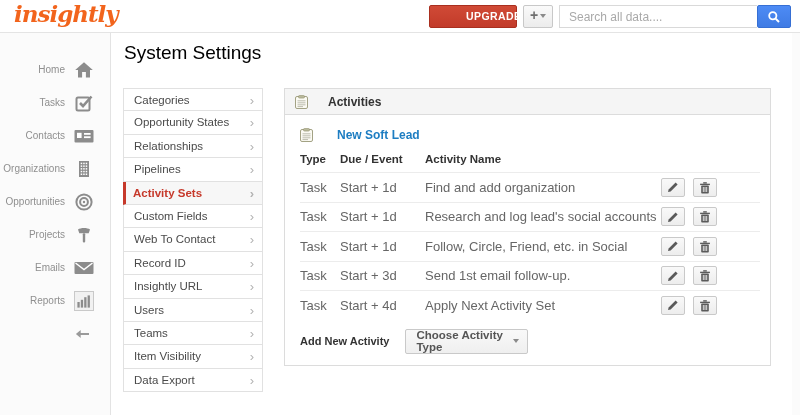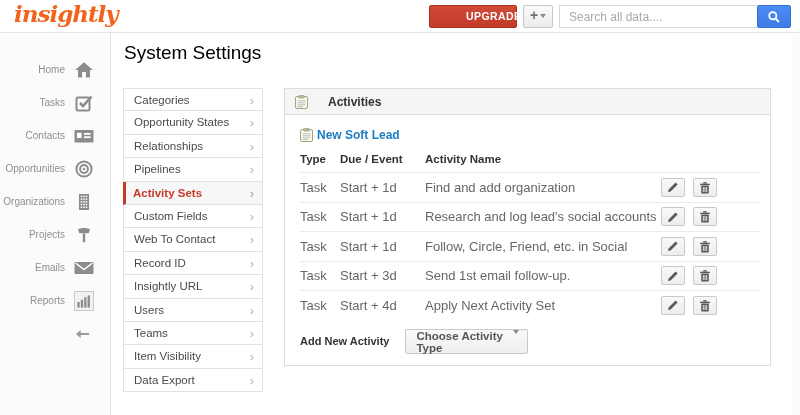--- a/index.html
+++ b/index.html
@@ -53,37 +53,37 @@
   .menu-item:first-child { border-top:1px solid #e1e1e1; }
   .menu-item .chev { position:absolute; right:8px; top:0; color:#b3b3b3; font-size:13px; }
   .menu-item.active { background:#f7f7f7; color:#c6392b; font-weight:bold;
           border-left:3px solid #c6392b; padding-left:7px; }
   
   .panel { position:absolute; left:173px; top:55px; width:487px; background:#fff;
           border:1px solid #dcdcdc; }
   .panel-header { height:26px; background:#f5f5f5; border-bottom:1px solid #dcdcdc;
           display:flex; align-items:center; gap:20px; padding-left:10px;
           font-size:12px; font-weight:bold; color:#333; }
-  .newset-link { display:flex; align-items:center; gap:4px; margin:13px 0 11px 15px;
+  .newset-link { display:flex; align-items:center; gap:24px; margin:13px 0 11px 15px;
           color:#1d7dc2; font-weight:bold; font-size:12px; cursor:pointer; }
   .tbl-head { display:grid; grid-template-columns:40px 85px 1fr; padding-left:15px;
           padding-bottom:7px; font-size:11.5px; font-weight:bold; color:#333; }
   .tbl-row { display:grid; grid-template-columns:40px 85px 1fr 62px; align-items:center;
           height:29.5px; margin:0 10px 0 15px; border-top:1px solid #ececec;
           font-size:13px; color:#666; }
   .tbl-row:last-of-type { border-bottom:1px solid #ececec; }
   .row-actions { display:flex; gap:8px; justify-content:flex-end; padding-right:43px;
           width:105px; margin-left:-43px; }
   .icon-btn { width:24px; height:19px; background:linear-gradient(#f9f9f9,#ededed);
           border:1px solid #c9c9c9; border-radius:2px; display:inline-flex;
           align-items:center; justify-content:center; cursor:pointer; flex:0 0 auto; }
   .add-row { display:flex; align-items:center; gap:16px; margin:9px 0 11px 15px; }
   .add-label { font-size:11px; font-weight:bold; color:#333; }
   .dropdown { width:123px; height:25px; background:linear-gradient(#f9f9f9,#efefef);
-          border:1px solid #c9c9c9; border-radius:2px; display:flex; 
+          border:1px solid #c9c9c9; border-radius:2px; display:flex; align-items:center;
           justify-content:space-between; padding:0 8px 0 10px; font-size:11.5px;
           font-weight:bold; color:#555; cursor:pointer; }
 </style>
 </head>
 <body>
 
 <div class="screen">
 
   <div class="topbar">
     <div class="logo">insightly</div>
@@ -114,28 +114,20 @@
         <path d="M6 10l3 3L17.5 3.5" fill="none" stroke="#8c8c8c" stroke-width="2.6"></path>
       </svg>
     </div>
     <div class="side-item">
       <span class="side-label">Contacts</span>
       <svg width="20" height="20" viewBox="0 0 20 20">
         <rect x="0.5" y="4" width="19" height="12.5" rx="1" fill="#8c8c8c"></rect>
         <rect x="3" y="6.8" width="4.6" height="5.2" fill="#fff"></rect>
         <rect x="10" y="7" width="6.6" height="1.8" fill="#fff"></rect>
         <rect x="10" y="10.3" width="6.6" height="1.8" fill="#fff"></rect>
-      </svg>
-    </div>
-    <div class="side-item">
-      <span class="side-label">Opportunities</span>
-      <svg width="20" height="20" viewBox="0 0 20 20">
-        <circle cx="10" cy="10" r="7.6" fill="none" stroke="#8c8c8c" stroke-width="2"></circle>
-        <circle cx="10" cy="10" r="3.9" fill="none" stroke="#8c8c8c" stroke-width="2"></circle>
-        <circle cx="10" cy="10" r="1.2" fill="#8c8c8c"></circle>
       </svg>
     </div>
     <div class="side-item">
       <span class="side-label">Organizations</span>
       <svg width="20" height="20" viewBox="0 0 20 20">
         <rect x="5" y="2" width="10" height="16" fill="#8c8c8c"></rect>
         <g fill="#fff">
           <rect x="6.7" y="3.7" width="1.5" height="1.5"></rect>
             <rect x="9.2" y="3.7" width="1.5" height="1.5"></rect>
             <rect x="11.7" y="3.7" width="1.5" height="1.5"></rect>
@@ -148,20 +140,28 @@
           <rect x="6.7" y="11.8" width="1.5" height="1.5"></rect>
             <rect x="9.2" y="11.8" width="1.5" height="1.5"></rect>
             <rect x="11.7" y="11.8" width="1.5" height="1.5"></rect>
           <rect x="6.7" y="14.5" width="1.5" height="1.5"></rect>
             <rect x="9.2" y="14.5" width="1.5" height="1.5"></rect>
             <rect x="11.7" y="14.5" width="1.5" height="1.5"></rect>
         </g>
       </svg>
     </div>
     <div class="side-item">
+      <span class="side-label">Opportunities</span>
+      <svg width="20" height="20" viewBox="0 0 20 20">
+        <circle cx="10" cy="10" r="7.6" fill="none" stroke="#8c8c8c" stroke-width="2"></circle>
+        <circle cx="10" cy="10" r="3.9" fill="none" stroke="#8c8c8c" stroke-width="2"></circle>
+        <circle cx="10" cy="10" r="1.2" fill="#8c8c8c"></circle>
+      </svg>
+    </div>
+    <div class="side-item">
       <span class="side-label">Projects</span>
       <svg width="20" height="20" viewBox="0 0 20 20">
         <path d="M4 4.6c2.6-2 9.4-2 12 0l-1.3 3.6H5.3z" fill="#8c8c8c"></path>
         <rect x="8.8" y="8.2" width="2.4" height="9.4" rx="1.1" fill="#8c8c8c"></rect>
       </svg>
     </div>
     <div class="side-item">
       <span class="side-label">Emails</span>
       <svg width="20" height="20" viewBox="0 0 20 20">
         <rect x="0.5" y="4" width="19" height="12" rx="1" fill="#8c8c8c"></rect>

